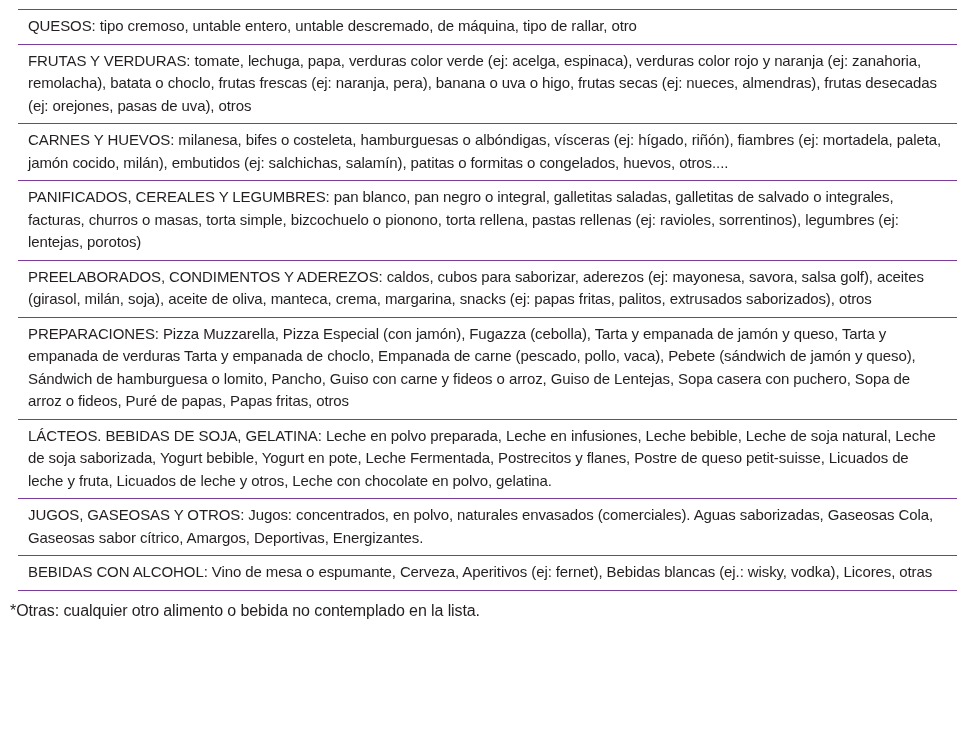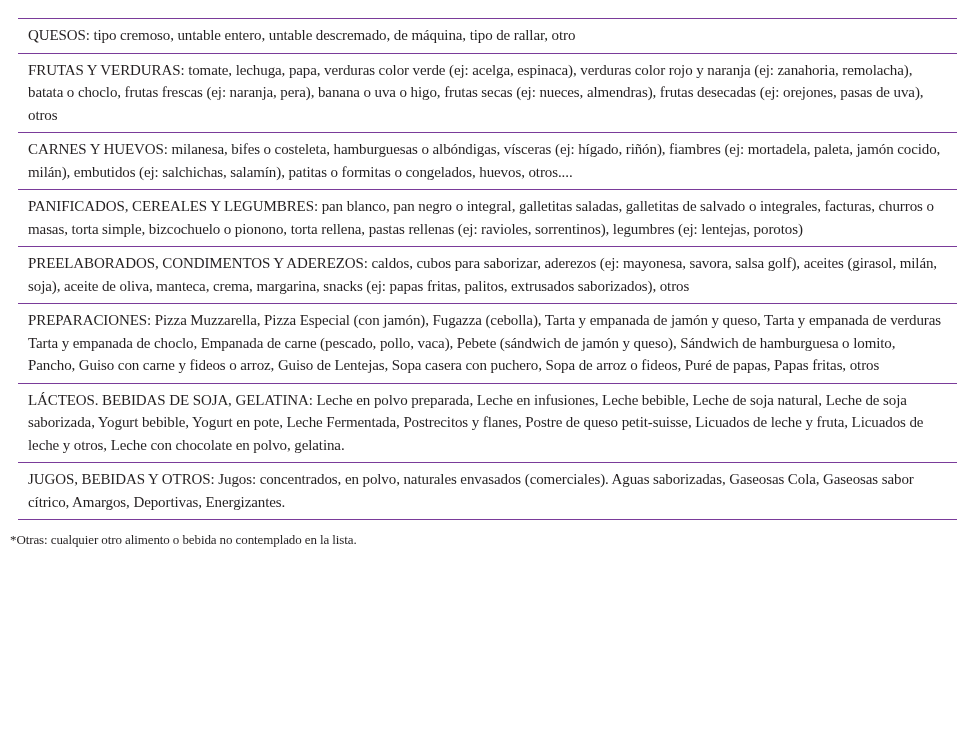--- a/index.html
+++ b/index.html
@@ -5,38 +5,38 @@
   :root { --divider:#7a3b9a; --text:#231f20; }
   * { box-sizing:border-box; }
   html,body { margin:0; padding:0; }
   body {
     width:972px; height:737px;
     background:#ffffff;
     color:var(--text);
     font-family:"Liberation Sans", sans-serif;
     overflow:hidden;
   }
-  .page { padding-top:18px;font-family:Liberation Serif, serif; }
+  .page { padding-top:9px; }
   .food-table {
     margin-left:18px;
     width:939px;
     border-bottom:1.5px solid var(--divider);
   }
   .row {
     border-top:1.5px solid var(--divider);
     padding:5px 12px 6px 10px;
     font-size:15px;
     line-height:22.5px;
     letter-spacing:-0.1px;
     text-align:left;
   }
   .row .cat { }
   .footnote {
     margin:9px 0 0 10px;
-    font-size:13px;
+    font-size:16px;
     line-height:22px;
     letter-spacing:-0.1px;
   }
 </style>
 </head>
 <body>
 
 <div class="page">
   <div class="food-table" id="food-table">
   <div class="row"><span class="cat">QUESOS: </span><span>tipo cremoso, untable entero, untable descremado, de máquina, tipo de rallar, otro</span></div>
@@ -48,17 +48,18 @@
 
   <div class="row"><span class="cat">PANIFICADOS, CEREALES Y LEGUMBRES: </span><span>pan blanco, pan negro o integral, galletitas saladas, galletitas de salvado o integrales, facturas, churros o masas, torta simple, bizcochuelo o pionono, torta rellena, pastas rellenas (ej: ravioles, sorrentinos), legumbres (ej: lentejas, porotos)</span></div>
 
   <div class="row"><span class="cat">PREELABORADOS, CONDIMENTOS Y ADEREZOS: </span><span>caldos, cubos para saborizar, aderezos (ej: mayonesa, savora, salsa golf), aceites (girasol, milán, soja), aceite de oliva, manteca, crema, margarina, snacks (ej: papas fritas, palitos, extrusados saborizados), otros</span></div>
 
   <div class="row"><span class="cat">PREPARACIONES: </span><span>Pizza Muzzarella, Pizza Especial (con jamón), Fugazza (cebolla), Tarta y empanada de jamón y queso, Tarta y empanada de verduras Tarta y empanada de choclo, Empanada de carne (pescado, pollo, vaca), Pebete (sándwich de jamón y queso), Sándwich de hamburguesa o lomito, Pancho, Guiso con carne y fideos o arroz, Guiso de Lentejas, Sopa casera con puchero, Sopa de arroz o fideos, Puré de papas, Papas fritas, otros</span></div>
 
 
   <div class="row"><span class="cat">LÁCTEOS. BEBIDAS DE SOJA, GELATINA: </span><span>Leche en polvo preparada, Leche en infusiones, Leche bebible, Leche de soja natural, Leche de soja saborizada, Yogurt bebible, Yogurt en pote, Leche Fermentada, Postrecitos y flanes, Postre de queso petit-suisse, Licuados de leche y fruta, Licuados de leche y otros, Leche con chocolate en polvo, gelatina.</span></div>
 
-  <div class="row"><span class="cat">JUGOS, BEBIDAS Y OTROS: </span><span>Jugos: concentrados, en polvo, naturales envasados (comerciales). Aguas saborizadas, Gaseosas Cola, Gaseosas sabor cítrico, Amargos, Deportivas, Energizantes.</span></div>
+  <div class="row"><span class="cat">JUGOS, GASEOSAS Y OTROS: </span><span>Jugos: concentrados, en polvo, naturales envasados (comerciales). Aguas saborizadas, Gaseosas Cola, Gaseosas sabor cítrico, Amargos, Deportivas, Energizantes.</span></div>
 
+  <div class="row"><span class="cat">BEBIDAS CON ALCOHOL: </span><span>Vino de mesa o espumante, Cerveza, Aperitivos (ej: fernet), Bebidas blancas (ej.: wisky, vodka), Licores, otras</span></div>
 </div>
   <p class="footnote">*Otras: cualquier otro alimento o bebida no contemplado en la lista.</p>
 </div>
 
 </body></html>

